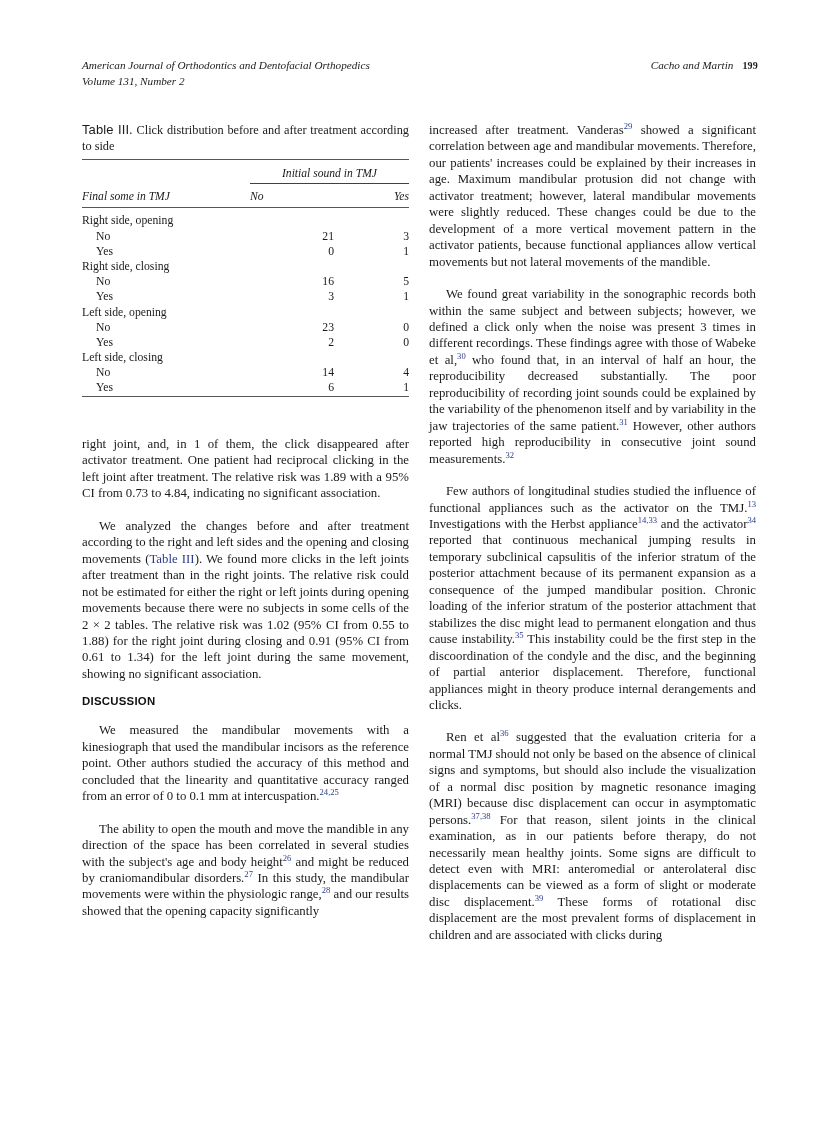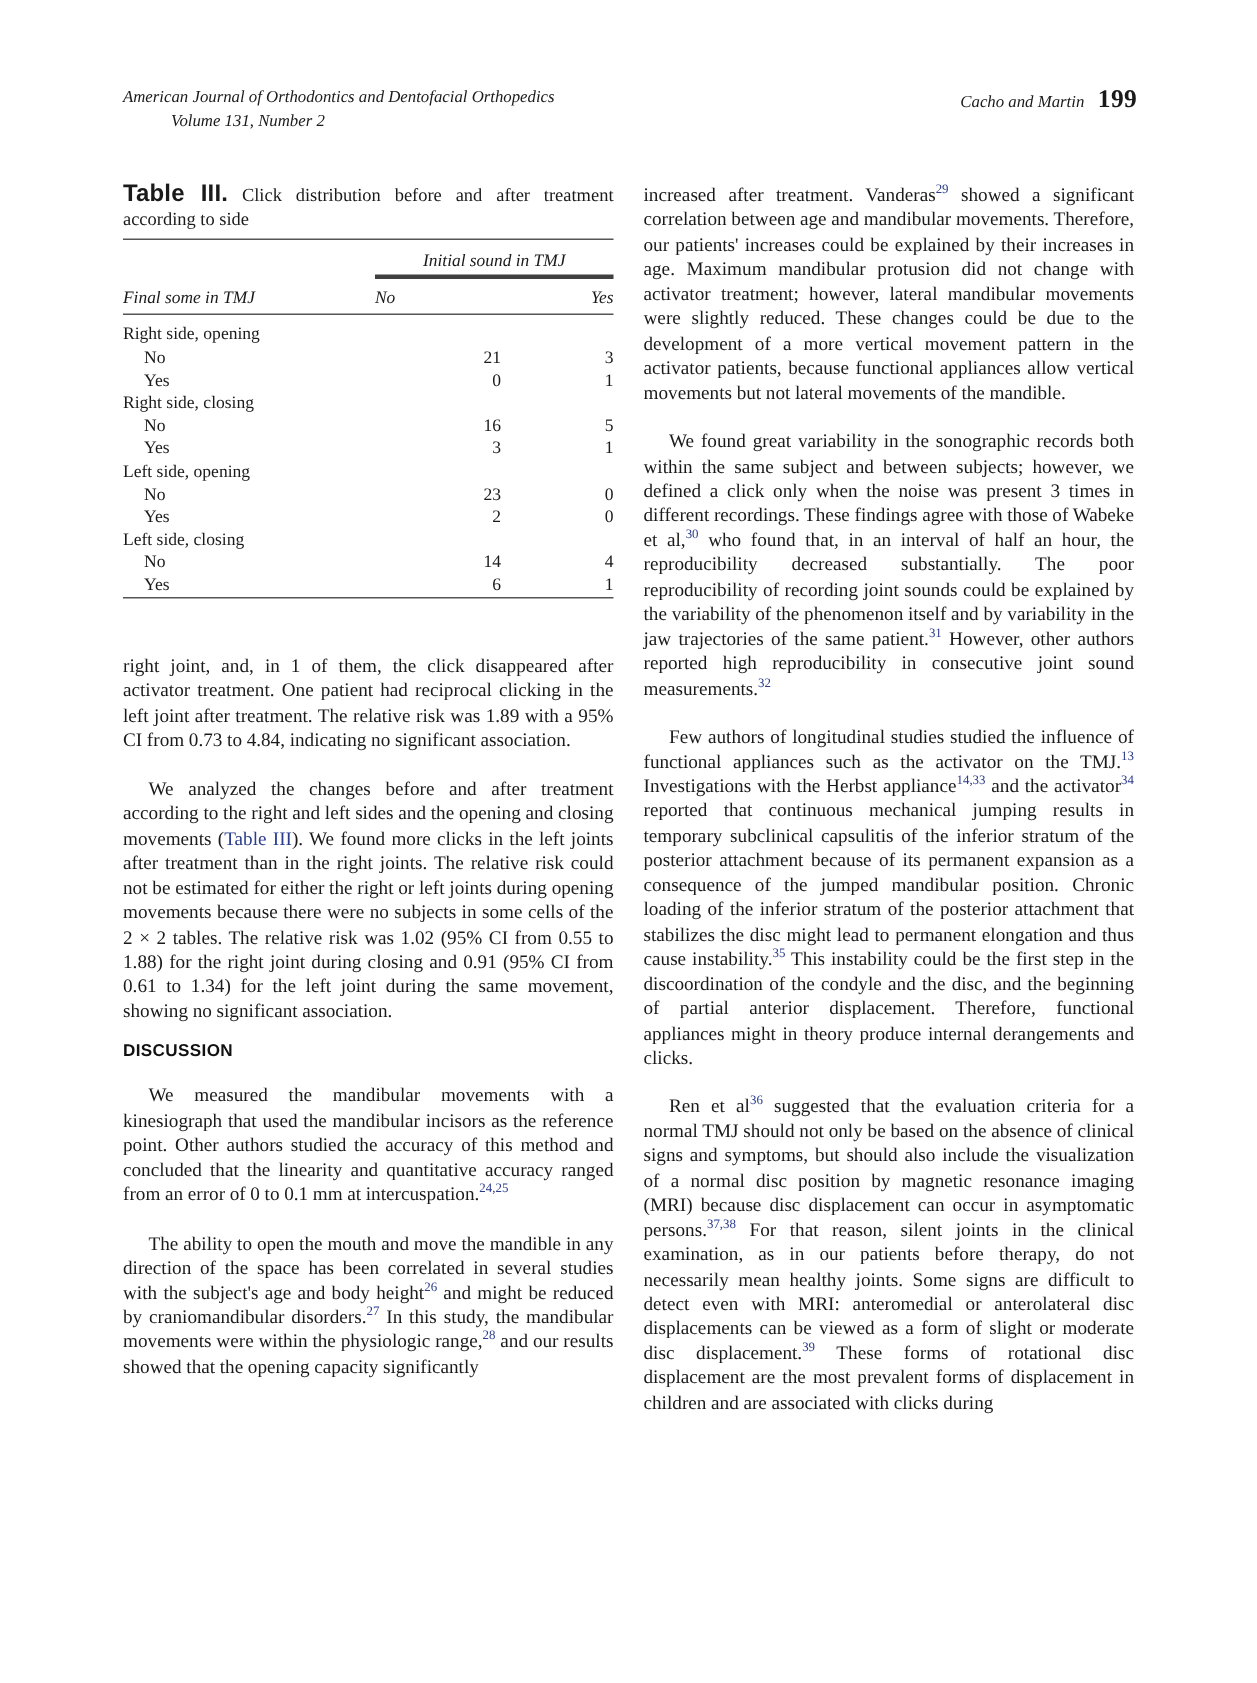--- a/index.html
+++ b/index.html
@@ -32,33 +32,33 @@
   }
   .runhead-left {
     position: absolute;
     left: 0; top: 0;
     font-style: italic;
     font-size: 11.2px;
     line-height: 15.5px;
     color: #1a1a1a;
     white-space: nowrap;
   }
-  .runhead-left .l2 { display: block; margin-left: 32px; }
+  .runhead-left .l2 { display: block; }
   .runhead-right {
     position: absolute;
     right: 0; top: 0;
     font-style: italic;
     font-size: 11.2px;
     line-height: 15.5px;
     white-space: nowrap;
   }
   .runhead-right .pageno {
     font-style: normal;
     font-weight: bold;
-    font-size: 17px;
+    font-size: 10px;
     margin-left: 9px;
     letter-spacing: .2px;
   }
 
   
   .col {
     position: absolute;
     top: 122px;
     width: 327px;
   }
@@ -108,22 +108,22 @@
   }
   .tbl-caption {
     font-size: 12.3px;
     line-height: 16.2px;
     text-align: justify;
     margin-bottom: 5px;
     color: #1a1a1a;
   }
   .tbl-caption .tnum {
     font-family: "Liberation Sans", "DejaVu Sans", sans-serif;
-    font-weight: bold;
-    font-size: 16px;
+    font-weight: normal;
+    font-size: 13px;
     letter-spacing: .1px;
   }
   table.data {
     border-collapse: collapse;
     width: 327px;
     font-size: 11.6px;
     color: #1a1a1a;
   }
   table.data .rule-top td {
     border-top: 1.5px solid #555;
@@ -131,21 +131,21 @@
   }
   table.data .rule-bottom td {
     border-top: 1.5px solid #555;
     height: 0; padding: 0; font-size: 0; line-height: 0;
   }
   .spanhead {
     font-style: italic;
     font-size: 11.6px;
     text-align: center;
     padding: 7px 0 3px 0;
-    border-bottom: 3px solid #404040;
+    border-bottom: 1px solid #404040;
   }
   .spanhead-pad { padding: 7px 0 3px 0; }
   .colhead {
     font-style: italic;
     font-size: 11.6px;
     padding: 6px 0 4px 0;
   }
   .colhead.c-left { text-align: left; }
   .colhead.c-no   { text-align: left; }
   .colhead.c-yes  { text-align: right; }

